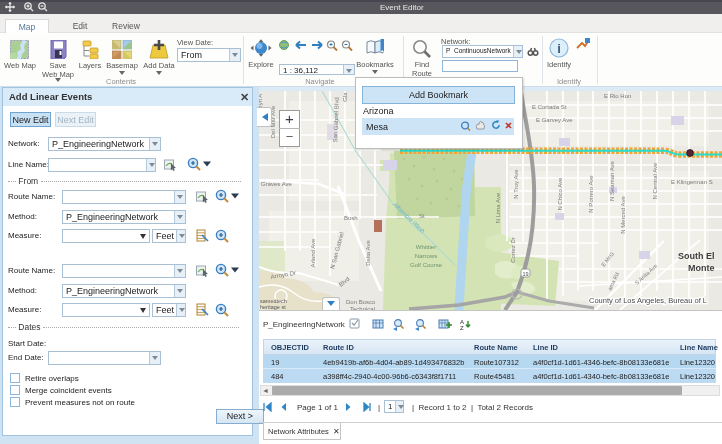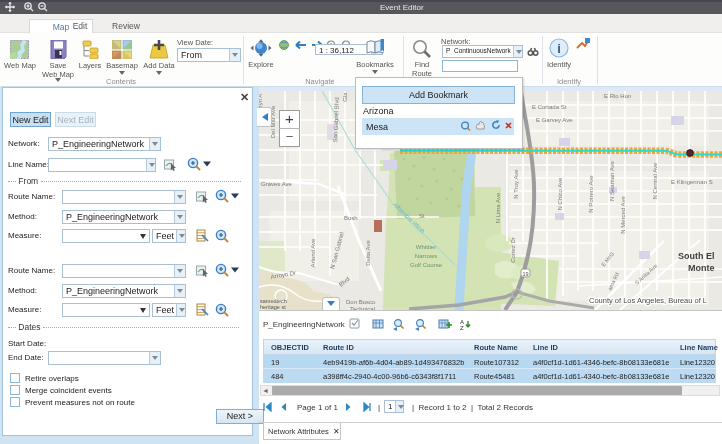--- a/index.html
+++ b/index.html
@@ -54,21 +54,21 @@
       <path d="M6,0.8 l-1.8,2.2 h3.6 z M6,11.2 l-1.8,-2.2 h3.6 z M0.8,6 l2.2,-1.8 v3.6 z M11.2,6 l-2.2,-1.8 v3.6 z" fill="#e8e8e8" stroke="none"></path>
       <circle cx="24" cy="5" r="3.2"></circle>
         <path d="M26.4,7.4 L29,10"></path>
         <path d="M22.6,5 h2.8 M24,3.6 v2.8"></path>
       <circle cx="38" cy="5" r="3.2"></circle>
         <path d="M40.4,7.4 L43,10"></path>
         <path d="M36.6,5 h2.8"></path>
     </g>
   </svg>
   <div class="abs" id="tabstrip"></div>
-  <div class="tab active" style="left:5px;width:64px;color:#56789a;margin-left:24px;">Map</div>
+  <div class="tab active" style="left:5px;width:44px;color:#56789a;">Map</div>
   <div class="tab" style="left:60px;width:40px;">Edit</div>
   <div class="tab" style="left:104px;width:44px;">Review</div>
   <div class="abs" id="ribbon"></div>
   <div class="abs" id="dock"></div>
   <div class="abs" id="panel"></div>
   <div class="abs" id="rtopstrip"></div>
   <div class="abs" id="mapwrap">
   <svg width="463" height="219" viewBox="0 0 463 219">
     <rect width="463" height="219" fill="#eae9e3"></rect>
     <g fill="#f0efe8">
@@ -263,21 +263,21 @@
     <path d="M2,3 q3,-2 6,0 M2,7 q3,2 6,0" stroke="#4f94cd" fill="none" stroke-width="1"></path>
     <path d="M17,5 h10 M17,5 l4,-3.5 M17,5 l4,3.5" stroke="#2f7fc1" stroke-width="2" fill="none"></path>
     <path d="M43,5 h-10 M43,5 l-4,-3.5 M43,5 l-4,3.5" stroke="#2f7fc1" stroke-width="2" fill="none"></path>
     <circle cx="52" cy="4.5" r="3.5" fill="none" stroke="#8a8a8a" stroke-width="1.2"></circle>
     <path d="M54.5,7 L58,10.5" stroke="#b5763a" stroke-width="1.8"></path>
     <path d="M50.5,4.5 h3 M52,3 v3" stroke="#2f7fc1" stroke-width="1"></path>
     <circle cx="67" cy="4.5" r="3.5" fill="none" stroke="#8a8a8a" stroke-width="1.2"></circle>
     <path d="M69.5,7 L73,10.5" stroke="#b5763a" stroke-width="1.8"></path>
     <path d="M65.5,4.5 h3" stroke="#2f7fc1" stroke-width="1"></path>
   </svg>
-  <div class="combo" style="left:279px;top:44px;width:68px;height:11px;font-size:8px;margin-left:36px;">
+  <div class="combo" style="left:279px;top:64px;width:76px;height:11px;font-size:8px;">
       <span class="tx">1 : 36,112</span>
       <span class="cbtn"></span>
     </div>
   <svg class="abs" style="left:366px;top:39px" width="20" height="16" viewBox="0 0 20 16">
     <path d="M1,3 q4,-2.5 8,0 v11 q-4,-2.5 -8,0 z" fill="#f5f9fd" stroke="#6a7d8e" stroke-width="0.9"></path>
     <path d="M17,3 q-4,-2.5 -8,0 v11 q4,-2.5 8,0 z" fill="#dcebf8" stroke="#6a7d8e" stroke-width="0.9"></path>
     <rect x="14.5" y="0" width="3.5" height="13" fill="#3f87c8"></rect>
     <path d="M14.5,13 l1.75,-2 l1.75,2 z" fill="#fff"></path>
   </svg>
   <div class="rlabel" style="left:352px;top:60px;width:46px;">Bookmarks</div>
@@ -308,20 +308,21 @@
     <text x="10" y="15" font-size="13" font-family="Liberation Serif,serif" fill="#3f5b75" text-anchor="middle" font-weight="bold">i</text>
   </svg>
   <svg class="abs" style="left:576px;top:38px" width="14" height="12" viewBox="0 0 14 12">
     <path d="M1,10 L6,5 L9,8 L13,2" stroke="#d06e28" stroke-width="1.8" fill="none"></path>
     <rect x="9" y="0" width="5" height="5" fill="#3f87c8"></rect>
   </svg>
   <div class="rlabel" style="left:539px;top:60px;width:40px;">Identify</div>
   <div class="glabel" style="left:539px;top:77px;width:60px;">Identify</div>
   <div class="gsep" style="left:597px;top:36px;height:48px;"></div>
 
+  <div class="abs" id="phead">Add Linear Events</div>
   <div class="abs" id="pclose">✕</div>
   <div class="pbtn" style="left:10px;top:112px;width:41px;height:15px;background:#c8e0f4;border:1px solid #70a4d0;color:#222;line-height:14px;">New Edit</div>
   <div class="pbtn" style="left:55px;top:112px;width:41px;height:15px;background:#eaf1f7;border:1px solid #cadcea;color:#9fb4c6;line-height:14px;">Next Edit</div>
   <div class="plabel" style="left:8px;top:139px;">Network:</div>
   <div class="combo" style="left:48px;top:137px;width:113px;height:14px;">
       <span class="tx">P_EngineeringNetwork</span>
       <span class="cbtn"></span>
     </div>
   <div class="plabel" style="left:8px;top:160px;">Line Name:</div>
   <div class="combo" style="left:48px;top:158px;width:108px;height:14px;">

